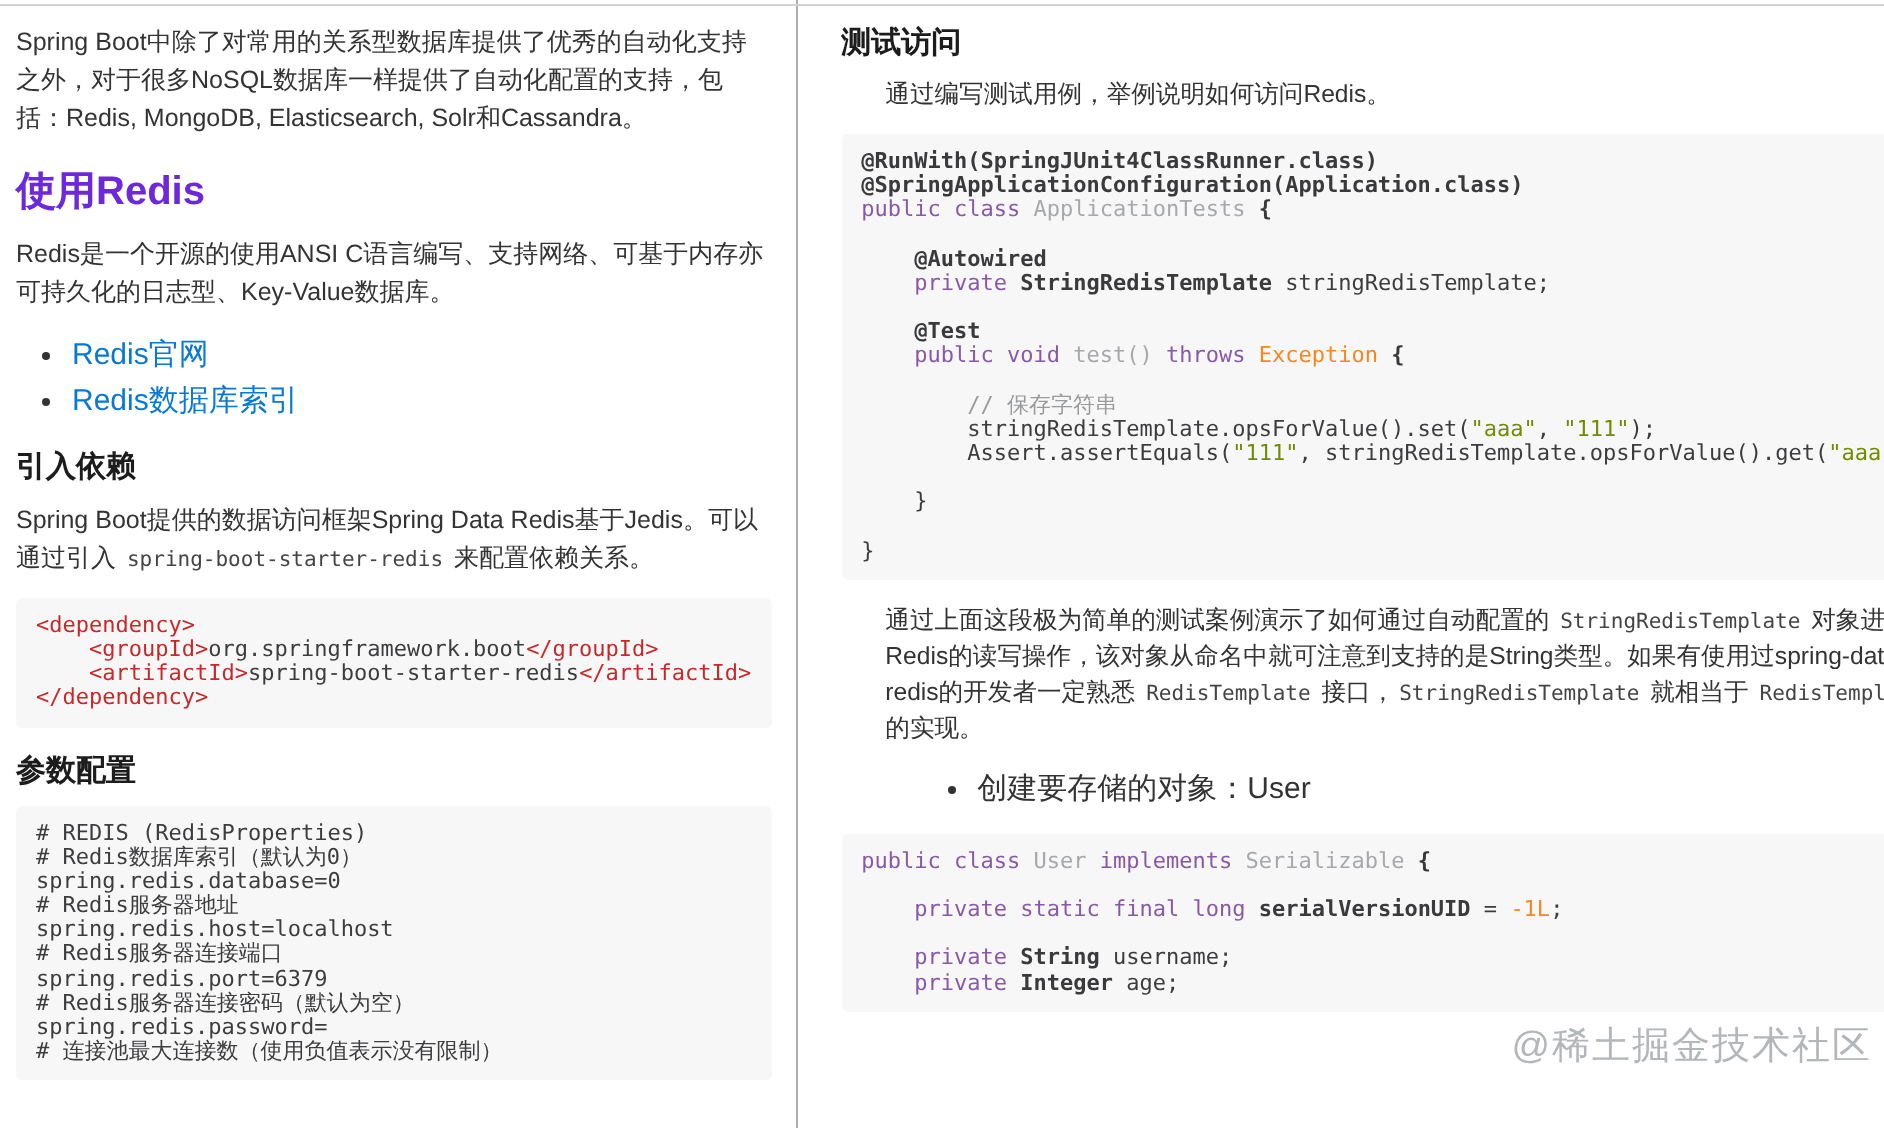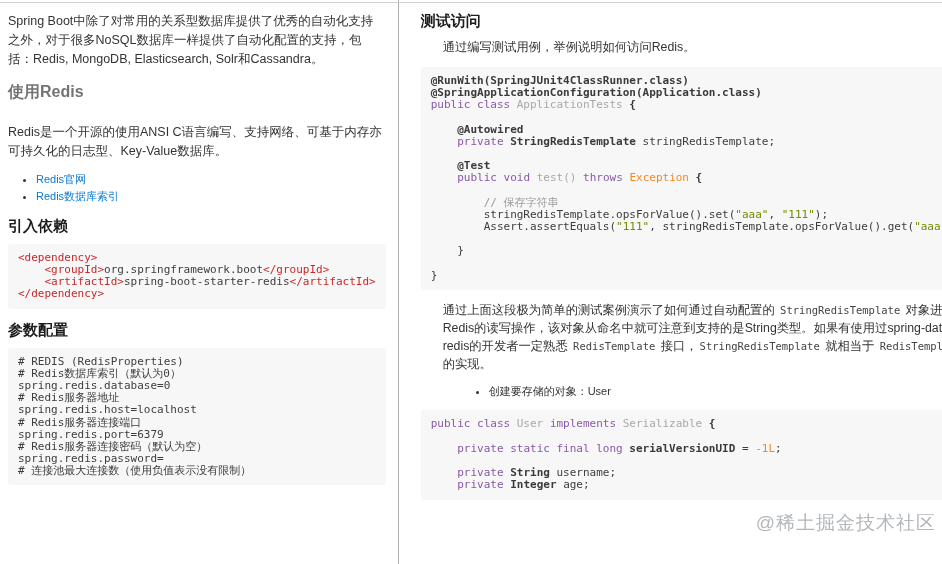--- a/index.html
+++ b/index.html
@@ -11,24 +11,24 @@
   }
   .top-line { position:absolute; top:2px; left:0; right:0; height:1px; background:#d2d2d2; }
   .cols { display:flex; width:100%; height:100%; }
   .col-left {
     width:468px; padding:8px 12px 0 8px;
     border-right:1px solid #adadad;
   }
   .col-right { flex:1; padding:6px 8px 0 22px; }
   p.body { font-size:12.5px; line-height:1.5; margin:4px 0 10px; color:#333; }
   .col-right p.body { font-size:12.3px; line-height:1.45;margin-left:22px; }
-  h1.doc { font-size:16px; font-weight:bold; color:#737373; margin:14px 0 20px; }
+  h1.doc { font-size:20px; font-weight:bold; color:#6d28d9; margin:14px 0 9px; }
   h2.doc { font-size:15px; font-weight:bold; color:#1c1c1c; margin:12px 0 8px; }
   ul.doc { list-style:disc; margin:2px 0 10px; padding-left:28px; }
-  ul.doc li { font-size:11px; line-height:1.55; }
+  ul.doc li { font-size:15px; line-height:1.55; }
   ul.doc.plain li { color:#333;margin-left:40px; }
   a.lnk { color:#0b79d0; text-decoration:none; cursor:pointer; }
   code.inl {
     font-family:"DejaVu Sans Mono","Liberation Mono",monospace;
     font-size:10.5px; color:#444; padding:0 2px;
   }
   pre.block {
     background:#f7f7f8; border-radius:3px; padding:8px 10px; margin:1px 0 12px;
     font-family:"DejaVu Sans Mono","Liberation Mono",monospace;
     font-size:11px; color:#3d3d3f; overflow:hidden;
@@ -61,20 +61,21 @@
 
       <h1 class="doc">使用Redis</h1>
       <p class="body">Redis是一个开源的使用ANSI C语言编写、支持网络、可基于内存亦可持久化的日志型、Key-Value数据库。</p>
 
       <ul class="doc">
         <li><a class="lnk">Redis官网</a></li>
         <li><a class="lnk">Redis数据库索引</a></li>
       </ul>
 
       <h2 class="doc">引入依赖</h2>
+      <p class="body">Spring Boot提供的数据访问框架Spring Data Redis基于Jedis。可以通过引入 <code class="inl">spring-boot-starter-redis</code> 来配置依赖关系。</p>
 
       <pre class="block"><div class="cl"><span class="tk-tag">&lt;dependency&gt;</span></div><div class="cl"><span>    </span><span class="tk-tag">&lt;groupId&gt;</span><span>org.springframework.boot</span><span class="tk-tag">&lt;/groupId&gt;</span></div><div class="cl"><span>    </span><span class="tk-tag">&lt;artifactId&gt;</span><span>spring-boot-starter-redis</span><span class="tk-tag">&lt;/artifactId&gt;</span></div><div class="cl"><span class="tk-tag">&lt;/dependency&gt;</span></div></pre>
 
       <h2 class="doc">参数配置</h2>
 
       <pre class="block"><div class="cl"><span># REDIS (RedisProperties)</span></div><div class="cl"><span># Redis数据库索引（默认为0）</span></div><div class="cl"><span>spring.redis.database=0</span></div><div class="cl"><span># Redis服务器地址</span></div><div class="cl"><span>spring.redis.host=localhost</span></div><div class="cl"><span># Redis服务器连接端口</span></div><div class="cl"><span>spring.redis.port=6379</span></div><div class="cl"><span># Redis服务器连接密码（默认为空）</span></div><div class="cl"><span>spring.redis.password=</span></div><div class="cl"><span># 连接池最大连接数（使用负值表示没有限制）</span></div></pre>
     </div>
 
     <div class="col-right">
       <h2 class="doc" style="margin-top:6px;">测试访问</h2>

